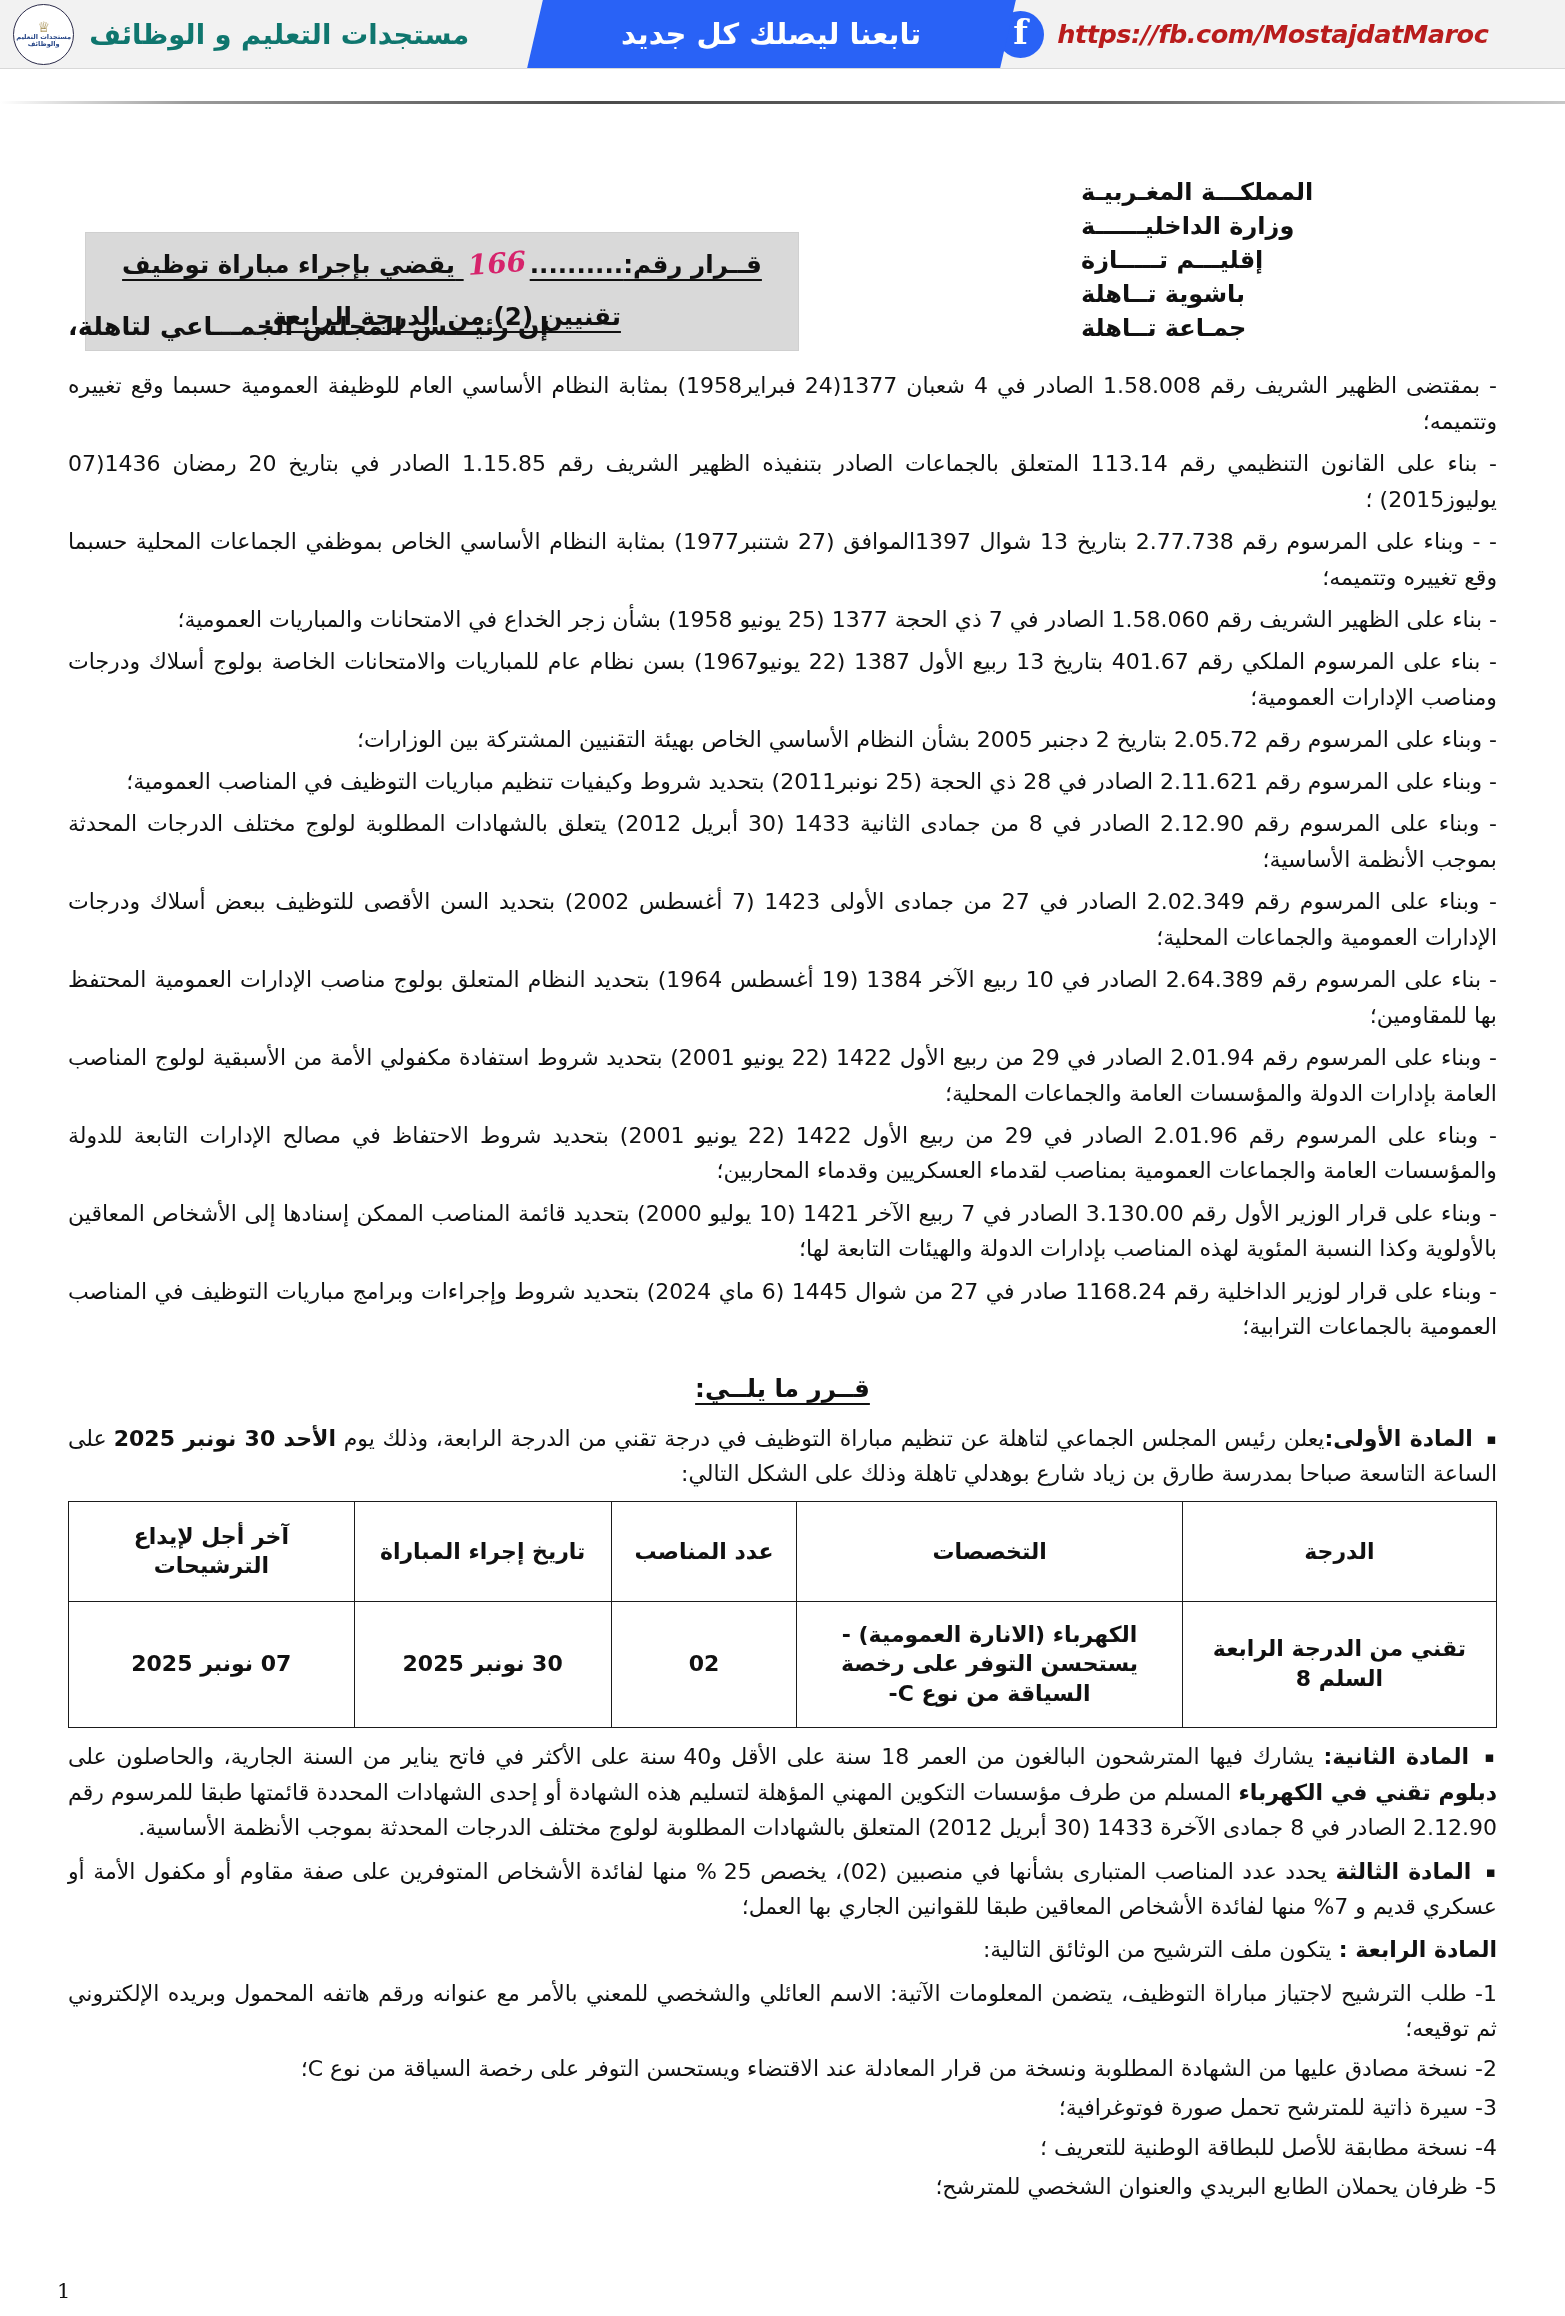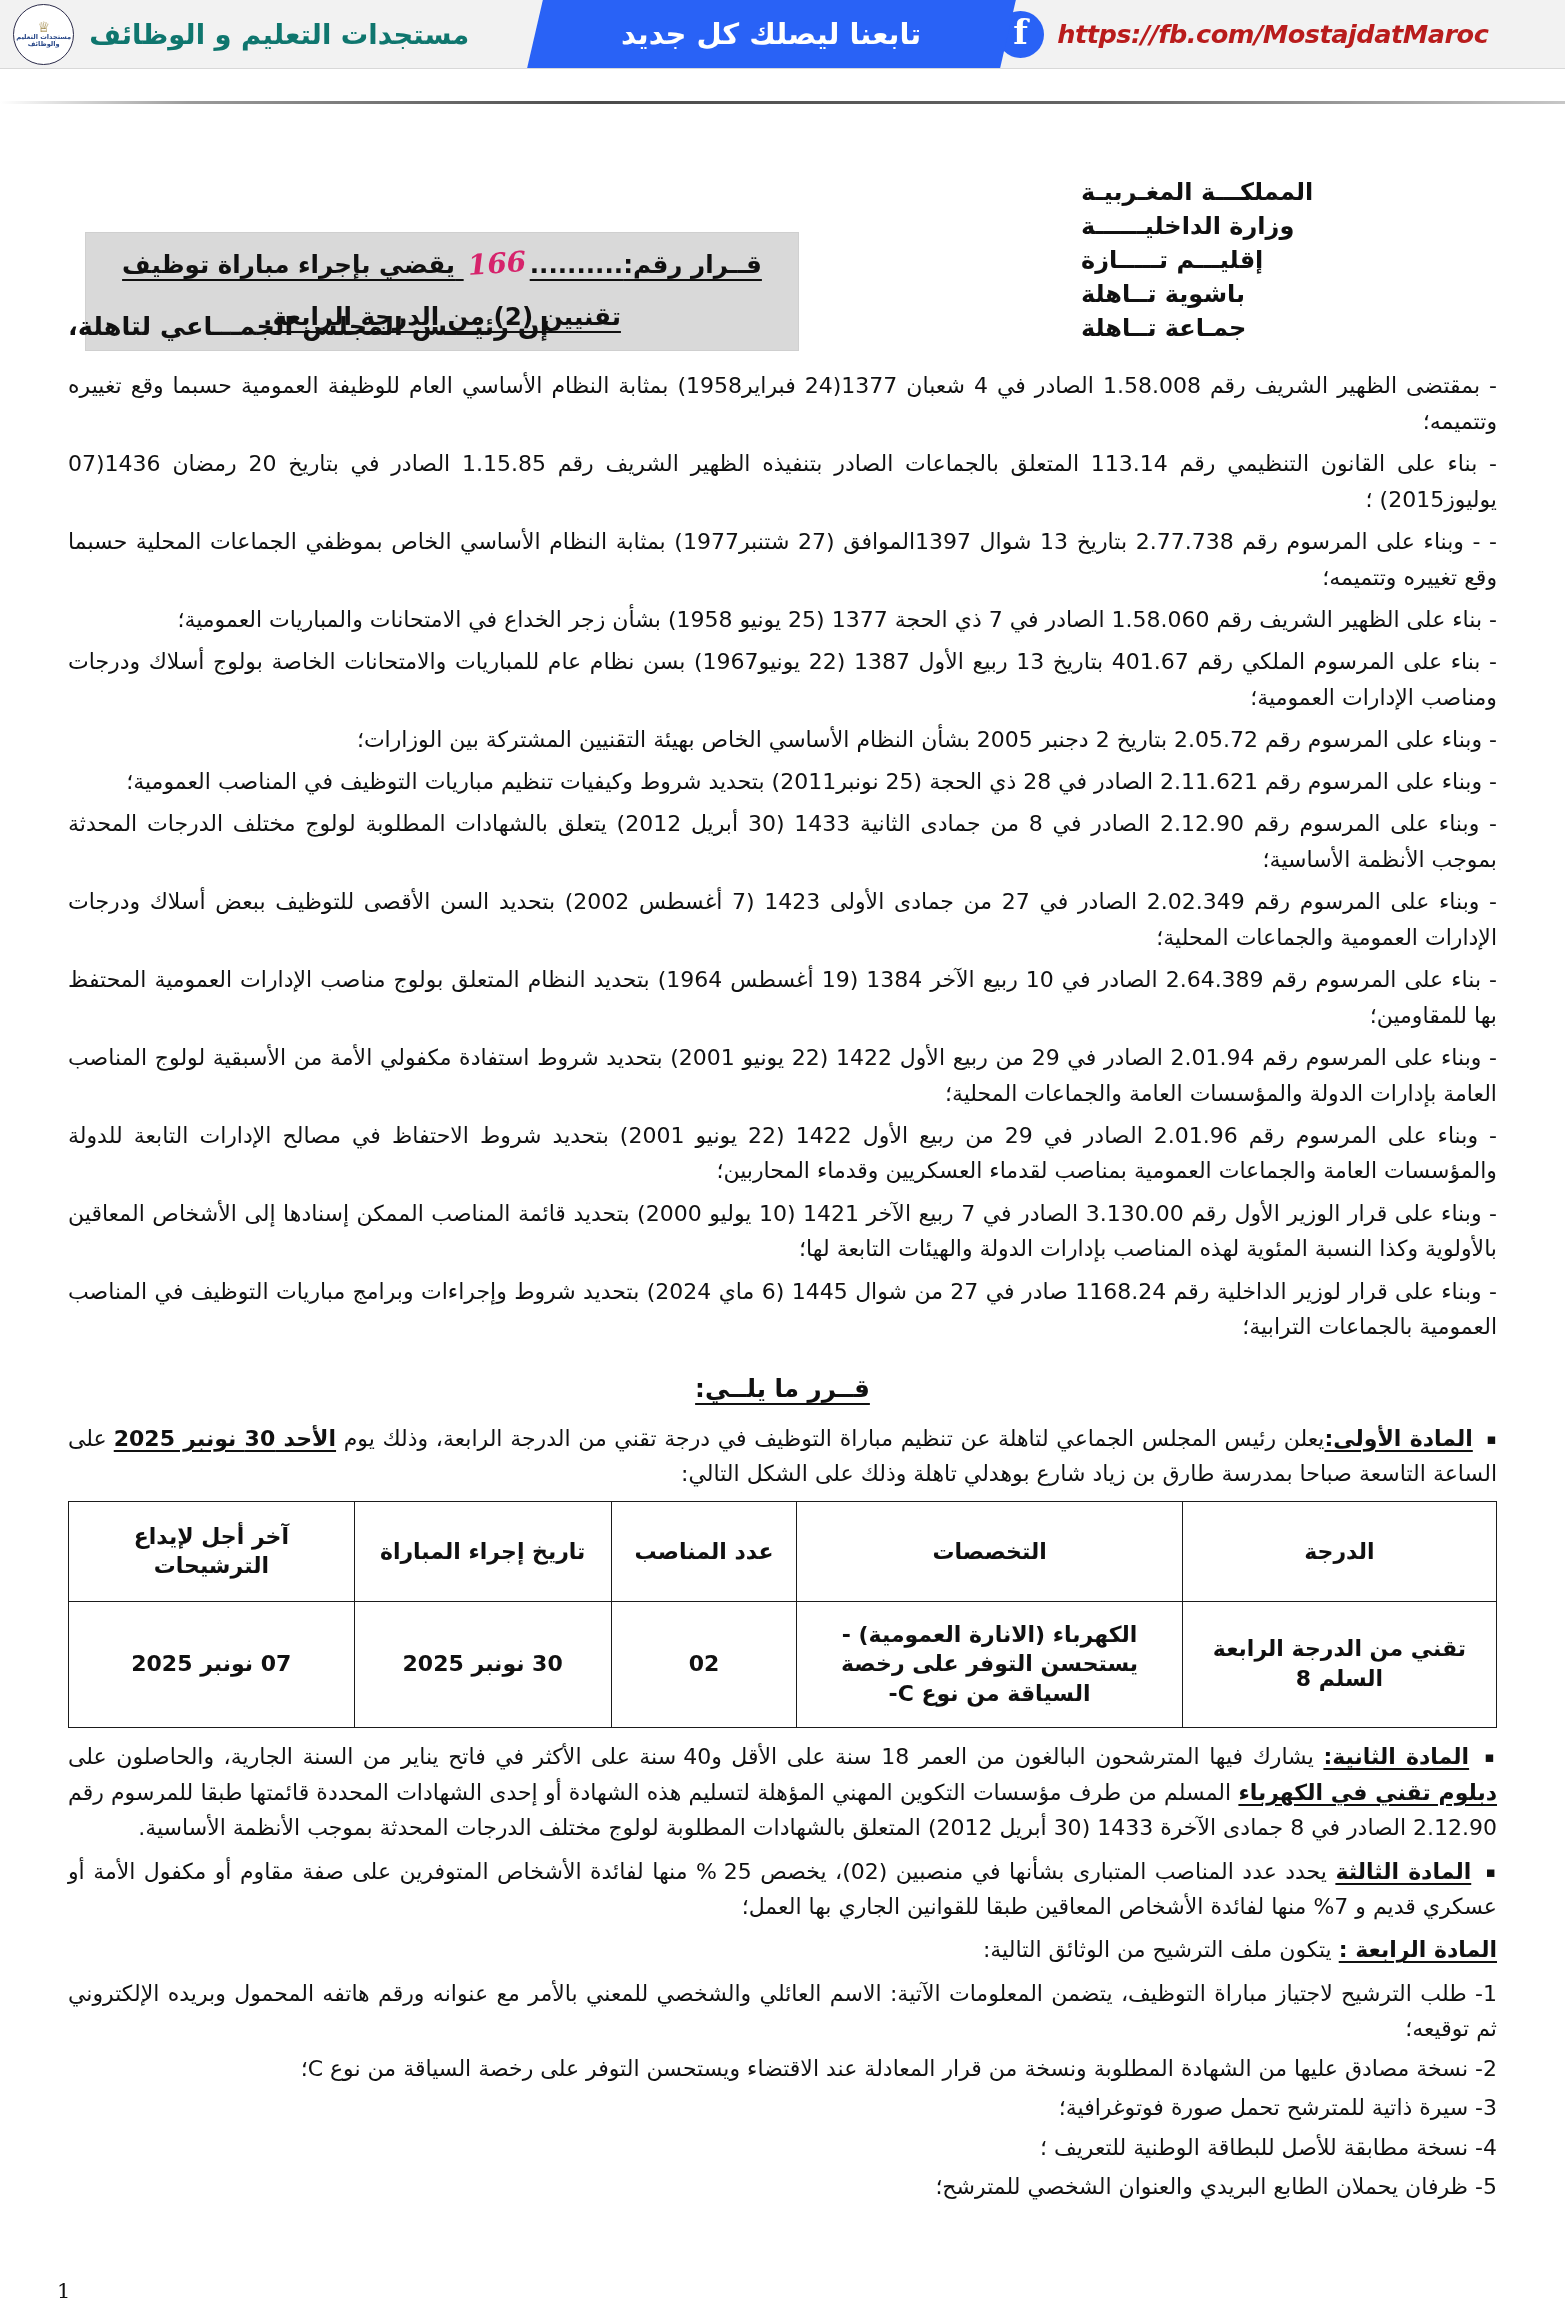--- a/index.html
+++ b/index.html
@@ -177,21 +177,21 @@
   .article{
     margin:0 0 7.6px 0;
     text-align:justify;
   }
   .bullet::before{
     content:"\25AA";
     font-size:15px;
     margin-inline-end:5.7px;
     vertical-align:1.9px;
   }
-  .bu{font-weight:bold;text-decoration:underline;text-underline-offset:3.8px;}
+  .bu{font-weight:bold;text-underline-offset:3.8px;}
 
   
   table.posts{
     border-collapse:collapse;
     width:100%;
     margin:9.5px 0 11.4px 0;
     font-size:22px;
     table-layout:fixed;
   }
   table.posts th,table.posts td{

